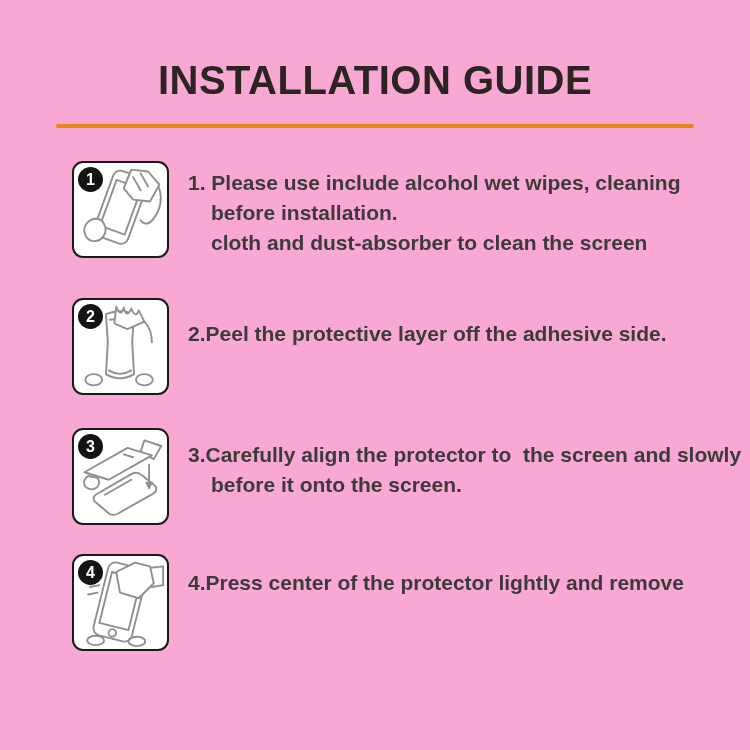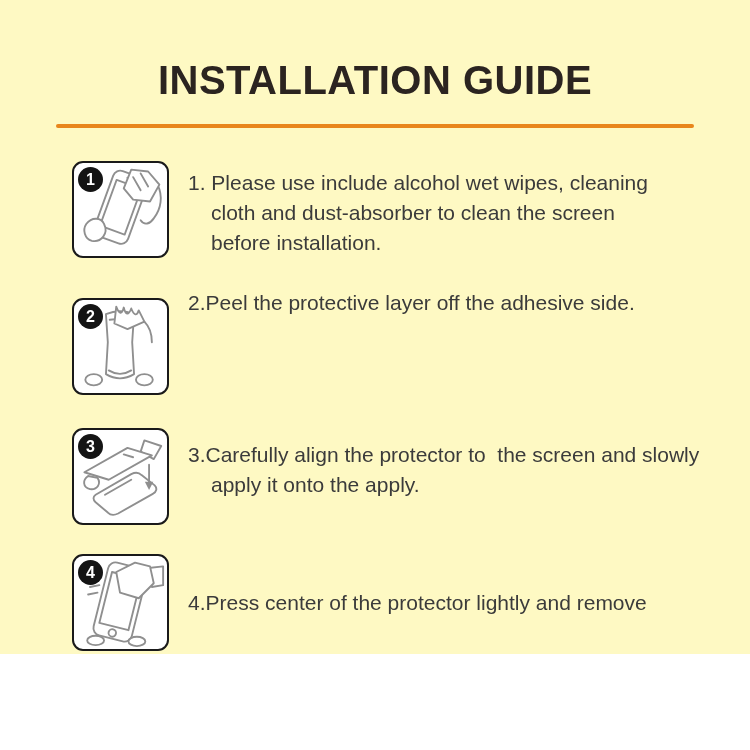--- a/index.html
+++ b/index.html
@@ -1,17 +1,17 @@
 <!DOCTYPE html>
 <html><head>
 <meta charset="utf-8">
 <style>
   html,body{margin:0;padding:0;background:#ffffff;}
   .page{
-    position:relative;width:750px;height:654px;background:#fef9c3;
+    position:relative;width:750px;height:750px;background:#f9a8d4;
     font-family:"Liberation Sans", sans-serif;overflow:hidden;
   }
   .title{
     position:absolute;top:58px;left:0;right:0;margin:0;
     text-align:center;font-size:40px;line-height:44px;font-weight:800;
     letter-spacing:0.5px;color:#2b2420;
   }
   .divider{
     position:absolute;top:124px;left:56px;width:638px;height:4px;
     background:#E8861C;border-radius:2px;
@@ -26,21 +26,21 @@
     font-size:16px;font-weight:bold;line-height:25px;text-align:center;
   }
   .illus{position:absolute;top:1px;left:1px;width:90px;height:90px;}
   .illus *{stroke:#8f8f8f;stroke-width:2;fill:none;stroke-linecap:round;stroke-linejoin:round;}
   .illus .fillw{fill:#ffffff;}
   .illus .solid{fill:#8f8f8f;stroke:none;}
   .steptext{
     position:absolute;left:188px;width:505px;
     font-size:21px;line-height:30px;color:#3b3b3b;
   }
-  .line{white-space:pre;}
+  .line{white-space:pre;font-weight:bold;}
   .cont{padding-left:23px;}
 </style>
 </head>
 <body>
 
 <div class="page">
 
   <h1 class="title">INSTALLATION GUIDE</h1>
   <div class="divider"></div>
 
@@ -54,77 +54,77 @@
         </g>
         <path d="M88,22 C94,34 92,48 84,58 C80,64 74,66 70,60"></path>
         <path class="fillw" d="M52,26 L60,6 L78,8 L90,22 L80,40 L62,38 Z"></path>
         <path d="M62,14 L70,28 M70,10 L78,24"></path>
         <path class="fillw" d="M12,64 C18,56 28,57 31,64 C36,74 28,84 18,82 C10,80 8,70 12,64 Z"></path>
       </svg>
       <span class="badge">1</span>
     </div>
     <div class="steptext" style="top:168px">
       <div class="line">1. Please use include alcohol wet wipes, cleaning</div>
+      <div class="line cont">before installation.</div>
       <div class="line cont">cloth and dust-absorber to clean the screen</div>
-      <div class="line cont">before installation.</div>
     </div>
   </section>
 
   <section>
     <div class="iconbox" style="top:298px">
       <svg class="illus" viewBox="0 0 96 96" aria-hidden="true">
         <path class="fillw" d="M33,14 C43,10 53,10 63,14 L61,44 L63,78 C53,84 43,84 33,78 L35,44 Z"></path>
         <path d="M37,20 L59,18"></path>
         <path d="M36,74 C44,79 52,79 60,74"></path>
         <path class="fillw" d="M44,6 C47,14 50,15 52,7 C54,15 57,16 60,8 C63,16 66,16 68,10 L74,22 L56,30 L42,24 Z"></path>
         <path d="M74,22 C80,28 82,36 82,44"></path>
         <ellipse class="fillw" cx="20" cy="84" rx="9" ry="6"></ellipse>
         <ellipse class="fillw" cx="74" cy="84" rx="9" ry="6"></ellipse>
       </svg>
       <span class="badge">2</span>
     </div>
-    <div class="steptext" style="top:288px">
+    <div class="steptext" style="top:319px">
       <div class="line">2.Peel the protective layer off the adhesive side.</div>
     </div>
   </section>
 
   <section>
     <div class="iconbox" style="top:428px">
       <svg class="illus" viewBox="0 0 96 96" aria-hidden="true">
         <path class="fillw" d="M74,10 L92,16 L84,30 L70,22 Z"></path>
         <path class="fillw" d="M10,44 L56,18 L82,26 L36,52 Z"></path>
         <line x1="52" y1="25" x2="62" y2="28"></line>
         <path class="fillw" d="M14,48 C8,52 8,60 16,62 C24,63 28,56 24,50 Z"></path>
         <path class="fillw" d="M22,68 L60,46 C64,44 68,44 71,47 L85,58 C88,61 87,65 83,67 L46,88 C42,90 38,90 35,87 L22,76 C19,73 19,70 22,68 Z"></path>
         <path d="M32,68 L60,52"></path>
         <line x1="79" y1="36" x2="79" y2="56"></line>
         <polygon class="solid" points="74.5,54 83.5,54 79,63"></polygon>
       </svg>
       <span class="badge">3</span>
     </div>
     <div class="steptext" style="top:440px">
       <div class="line">3.Carefully align the protector to  the screen and slowly</div>
-      <div class="line cont">apply it onto the apply.</div>
+      <div class="line cont">before it onto the screen.</div>
     </div>
   </section>
 
   <section>
     <div class="iconbox" style="top:554px">
       <svg class="illus" viewBox="0 0 96 96" aria-hidden="true">
         <g transform="rotate(14 48 48)">
           <rect class="fillw" x="27" y="8" width="42" height="80" rx="8"></rect>
           <rect x="32" y="19" width="32" height="56"></rect>
           <circle cx="48" cy="82" r="4"></circle>
         </g>
         <path class="fillw" d="M76,12 L94,10 L94,30 L82,32 Z"></path>
         <path class="fillw" d="M44,16 L64,6 L80,10 L84,28 L68,44 L48,38 Z"></path>
         <path d="M18,24 L28,22 M16,32 L26,30 M14,40 L24,38"></path>
         <ellipse class="fillw" cx="22" cy="89" rx="9" ry="5"></ellipse>
         <ellipse class="fillw" cx="66" cy="90" rx="9" ry="5"></ellipse>
       </svg>
       <span class="badge">4</span>
     </div>
-    <div class="steptext" style="top:588px">
+    <div class="steptext" style="top:568px">
       <div class="line">4.Press center of the protector lightly and remove</div>
     </div>
   </section>
 
 </div>
 
 </body></html>

